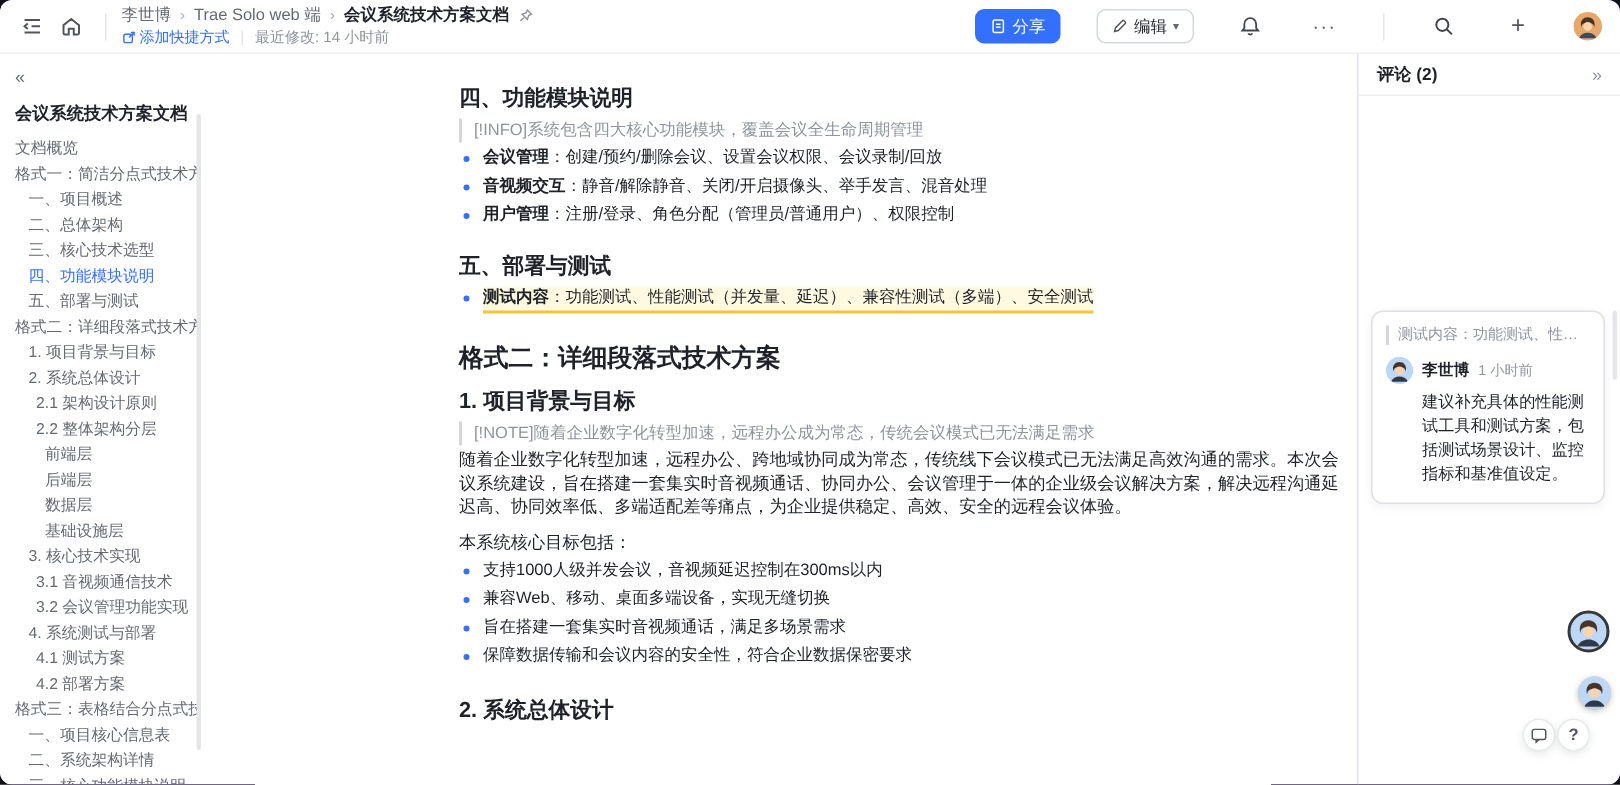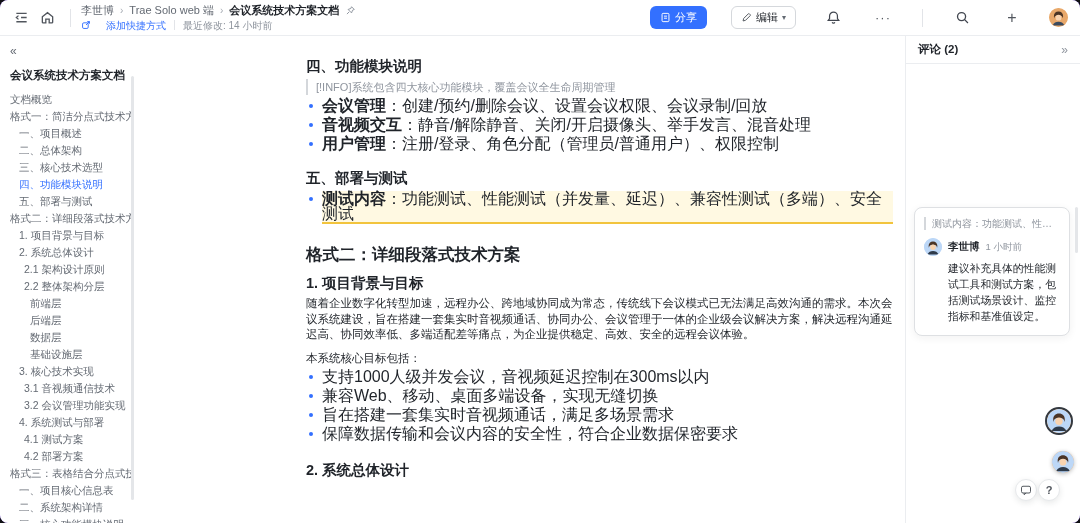--- a/index.html
+++ b/index.html
@@ -9,21 +9,21 @@
   
   .topbar { position:absolute; left:0; top:0; right:0; height:36px; background:#fff; border-bottom:1px solid #ebedf0; display:flex; align-items:center; padding:0 12px 0 8px; z-index:5; }
   .tb-icon { width:26px; height:26px; display:flex; align-items:center; justify-content:center; border-radius:5px; color:#51565d; cursor:pointer; }
   .tb-sep { width:1px; height:18px; background:#e2e4e8; margin:0 10px; }
   .bc-wrap { display:flex; flex-direction:column; justify-content:center; line-height:13px; }
   .bc-row1 { display:flex; align-items:center; font-size:11px; color:#646a73; }
   .bc-row1 .crumb { cursor:pointer; }
   .bc-row1 .crumb.current { color:#1f2329; font-weight:bold; }
   .bc-chev { margin:0 6px; color:#a6abb3; font-size:10px; }
   .bc-row2 { display:flex; align-items:center; font-size:10px; color:#8f959e; margin-top:2px; }
-  .shortcut { color:#3370ff; display:flex; align-items:center; gap:15px; cursor:pointer; }
+  .shortcut { color:#3370ff; display:flex; align-items:center; gap:2px; cursor:pointer; }
   .bc-row2 .mini-sep { width:1px; height:10px; background:#e2e4e8; margin:0 8px; }
   .tb-right { margin-left:auto; display:flex; align-items:center; gap:24px;padding-left:28px; }
   .btn-share { display:flex; align-items:center; gap:4px; background:#3370ff; color:#fff; font-size:11px; height:23px; padding:0 10px; border:none; border-radius:6px; cursor:pointer; }
   .btn-edit { display:flex; align-items:center; gap:4px; background:#fff; color:#1f2329; font-size:11px; height:23px; padding:0 9px; border:1px solid #d5d8dc; border-radius:6px; cursor:pointer; }
   .chev-down { font-size:8px; color:#646a73; }
   .avatar { border-radius:50%; overflow:hidden; background:#f3c390; flex:none; cursor:pointer; }
   .avatar svg { display:block; width:100%; height:100%; }
 
   
   .sidebar { position:absolute; left:0; top:36px; width:140px; bottom:0; background:#fff; padding:8px 6px 0 10px; overflow:hidden; }
@@ -36,21 +36,21 @@
   .oi.lvl3 { padding-left:20px; }
   .sb-scroll { position:absolute; left:131px; top:76px; width:3px; height:424px; background:#e4e6e9; border-radius:2px; }
 
   
   .docarea { position:absolute; left:140px; top:36px; right:175px; bottom:0; background:#fff; overflow:hidden; padding:12px 12px 0 166px; }
   .doc h1 { font-size:16.5px; line-height:22px; color:#1f2329; margin-top:10px; font-weight:bold; }
   .doc h2 { font-size:14.5px; line-height:20px; color:#1f2329; margin-top:8px; font-weight:bold; }
   .doc .quote { margin-top:3px; border-left:2px solid #d4d7db; padding-left:8px; font-size:11px; line-height:16px; color:#8f959e; }
   .doc p { font-size:11.5px; line-height:15.5px; color:#1f2329; margin-top:3px; }
   .doc ul { list-style:none; margin-top:3px; }
-  .doc li { display:flex; align-items:flex-start; font-size:16px; line-height:15px; color:#1f2329; margin-bottom:4px; }
+  .doc li { display:flex; align-items:flex-start; font-size:11px; line-height:15px; color:#1f2329; margin-bottom:4px; }
   .doc li .dot { flex:none; width:4px; height:4px; border-radius:50%; background:#3370ff; margin:6px 9px 0 3px; }
   .doc li b { font-weight:bold; }
   .hl { background:rgba(255,221,95,0.18); border-bottom:2px solid #f2c43d; padding-bottom:1px; cursor:pointer; }
   .sp8 { height:5px; } .sp10 { height:7px; }
 
   
   .comments { position:absolute; right:0; top:36px; width:175px; bottom:0; background:#fff; border-left:1px solid #ebedf0; }
   .cm-head { height:28px; display:flex; align-items:center; justify-content:space-between; padding:0 12px; border-bottom:1px solid #ebedf0; }
   .cm-title { font-size:11.5px; font-weight:bold; color:#1f2329; }
   .cm-collapse { font-size:12px; color:#8f959e; cursor:pointer; }
@@ -209,20 +209,21 @@
       <h2>五、部署与测试</h2>
       <ul>
         <li>
             <span class="dot"></span>
             <span class="hl"><b>测试内容</b><span>：功能测试、性能测试（并发量、延迟）、兼容性测试（多端）、安全测试</span></span>
           </li>
       </ul>
       <div class="sp8"></div>
       <h1>格式二：详细段落式技术方案</h1>
       <h2>1. 项目背景与目标</h2>
+      <div class="quote">[!NOTE]随着企业数字化转型加速，远程办公成为常态，传统会议模式已无法满足需求</div>
       <p>随着企业数字化转型加速，远程办公、跨地域协同成为常态，传统线下会议模式已无法满足高效沟通的需求。本次会议系统建设，旨在搭建一套集实时音视频通话、协同办公、会议管理于一体的企业级会议解决方案，解决远程沟通延迟高、协同效率低、多端适配差等痛点，为企业提供稳定、高效、安全的远程会议体验。</p>
       <div class="sp8"></div>
       <p>本系统核心目标包括：</p>
       <ul>
         <li>
             <span class="dot"></span>
             <span>支持1000人级并发会议，音视频延迟控制在300ms以内</span>
           </li>
         <li>
             <span class="dot"></span>

